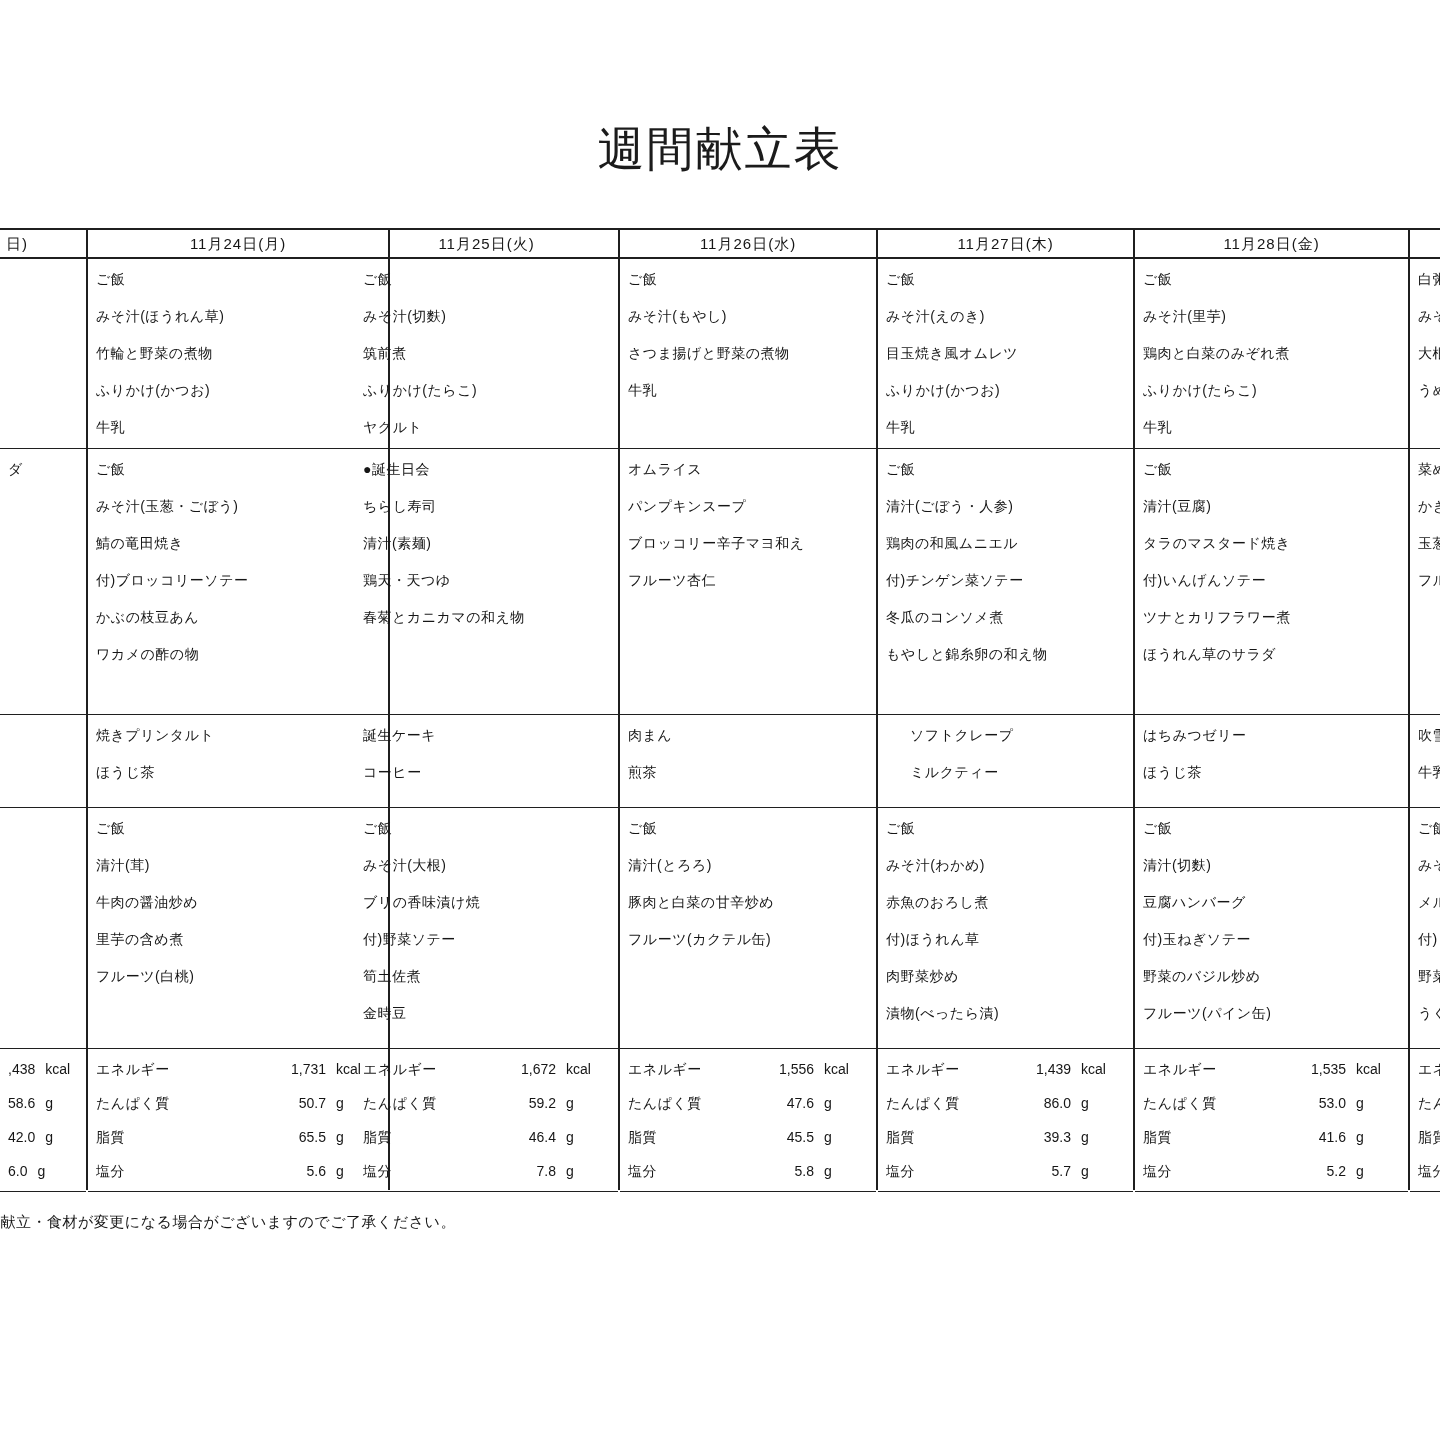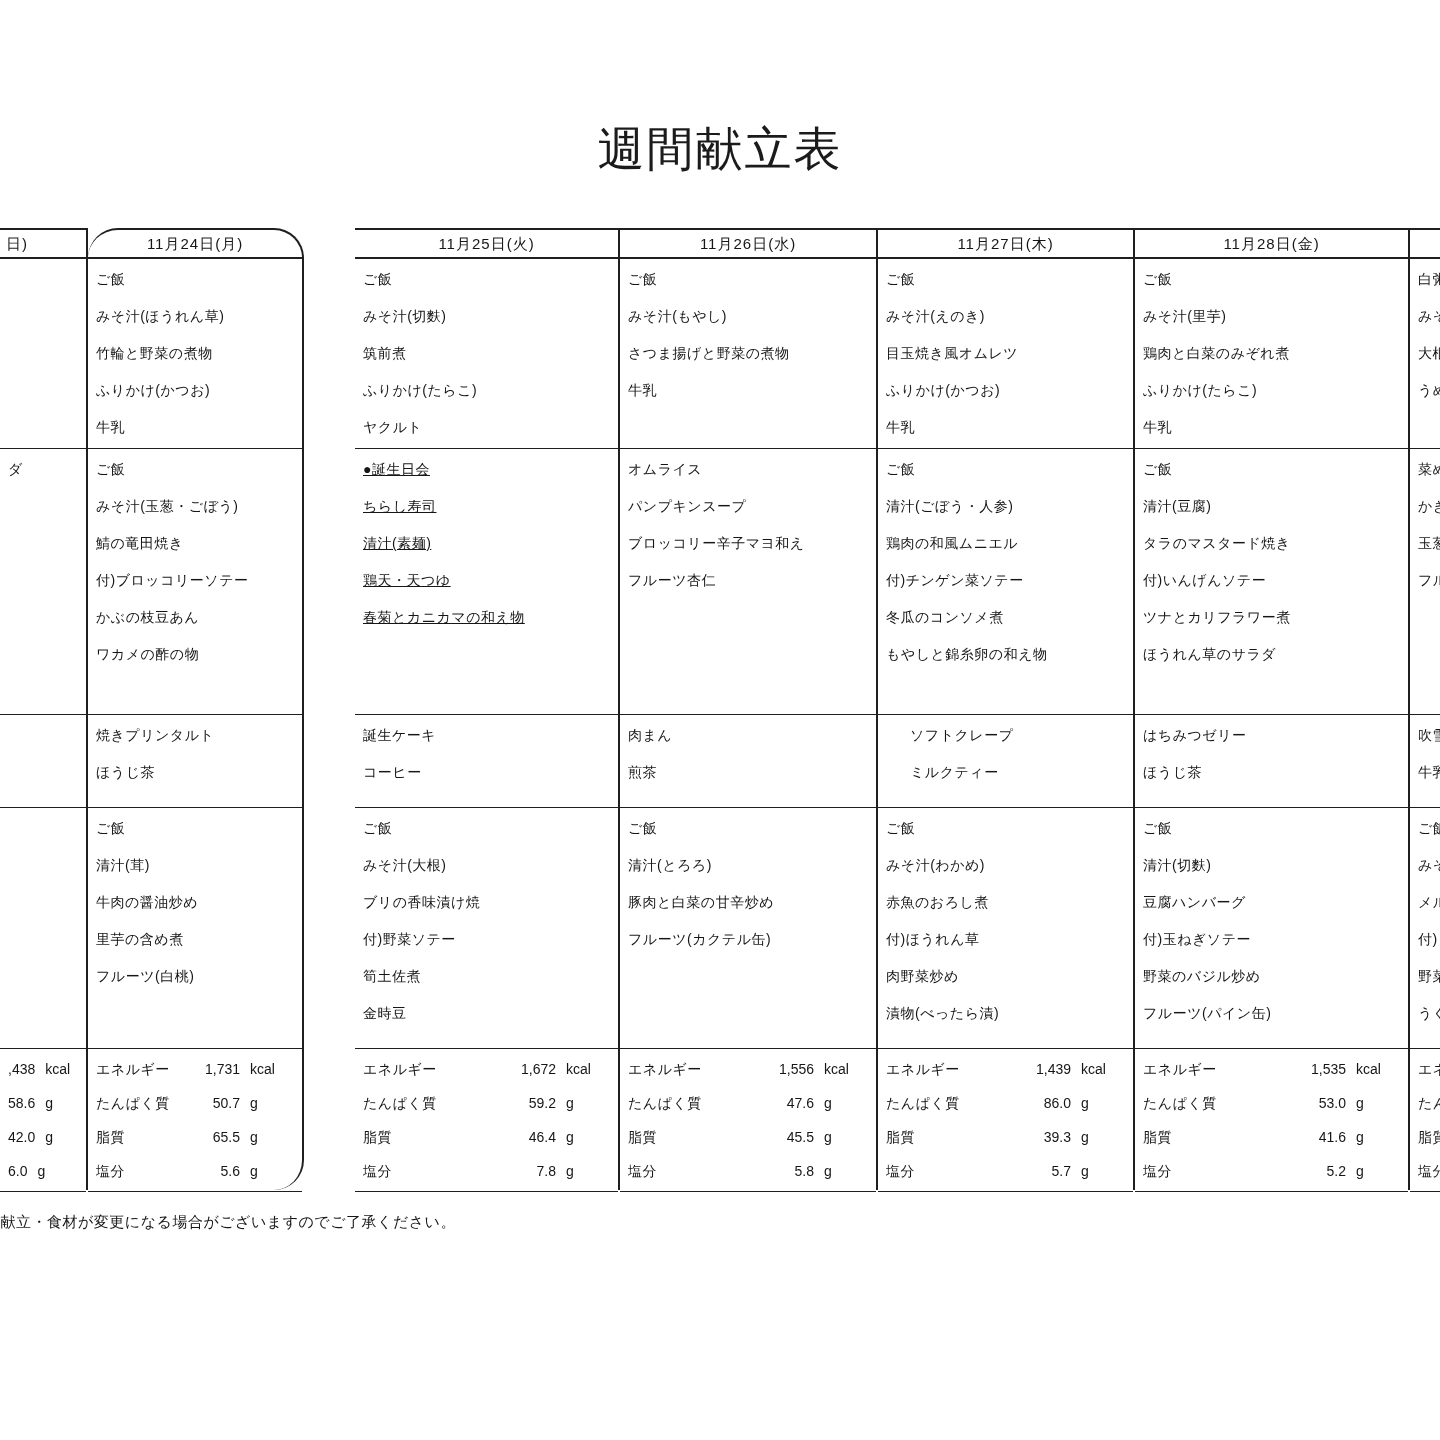--- a/index.html
+++ b/index.html
@@ -110,21 +110,21 @@
             <div class="nval">42.0</div>
             <div class="nunit">g</div>
           </div>
           <div class="nrow">
             <div class="nlab"></div>
             <div class="nval">6.0</div>
             <div class="nunit">g</div>
           </div>
         </div>
       </div>
-      <div class="col" style="left: 88px; width: 216px; border-radius: 30px;">
+      <div class="col" style="left: 88px; width: 302px;">
         <div class="cell header">11月24日(月)</div>
         <div class="cell menu" style="height: 190px;">
           <div class="line">ご飯</div>
           <div class="line">みそ汁(ほうれん草)</div>
           <div class="line">竹輪と野菜の煮物</div>
           <div class="line">ふりかけ(かつお)</div>
           <div class="line">牛乳</div>
         </div>
         <div class="cell menu" style="height: 266px;">
           <div class="line">ご飯</div>
@@ -170,21 +170,21 @@
       </div>
       <div class="col" style="left: 355px; width: 265px;">
         <div class="cell header">11月25日(火)</div>
         <div class="cell menu" style="height: 190px;">
           <div class="line">ご飯</div>
           <div class="line">みそ汁(切麩)</div>
           <div class="line">筑前煮</div>
           <div class="line">ふりかけ(たらこ)</div>
           <div class="line">ヤクルト</div>
         </div>
-        <div class="cell menu" style="height: 266px; text-decoration: underline;">
+        <div class="cell menu" style="height: 266px;">
           <div class="line">●誕生日会</div>
           <div class="line">ちらし寿司</div>
           <div class="line">清汁(素麺)</div>
           <div class="line">鶏天・天つゆ</div>
           <div class="line">春菊とカニカマの和え物</div>
         </div>
         <div class="cell menu" style="height: 93px;">
           <div class="line">誕生ケーキ</div>
           <div class="line">コーヒー</div>
         </div>

